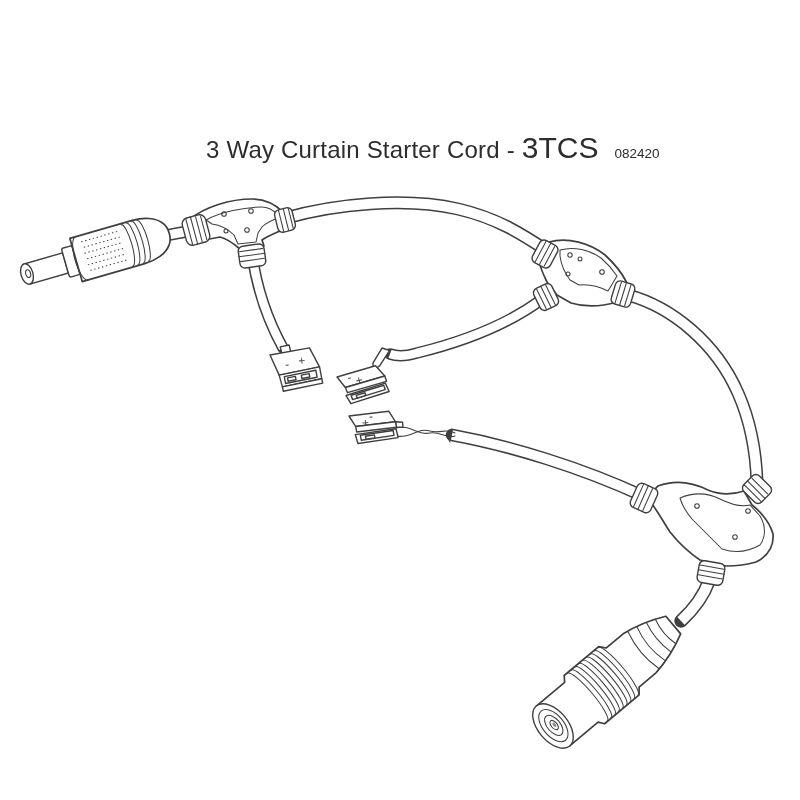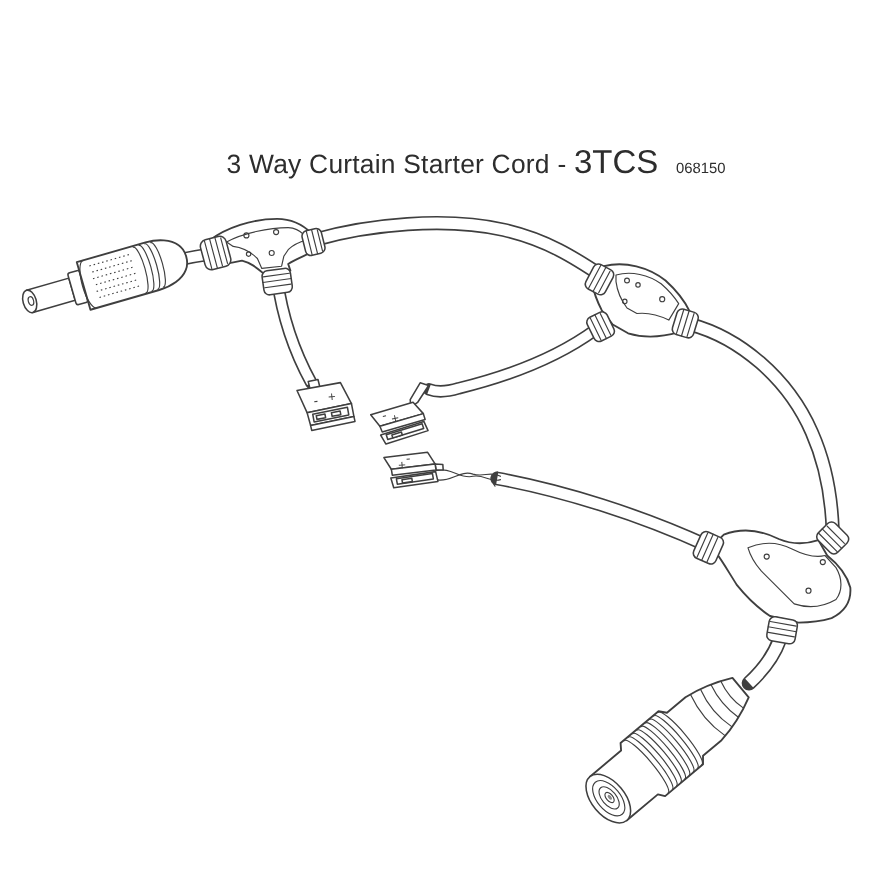--- a/index.html
+++ b/index.html
@@ -23,21 +23,21 @@
 </style>
 </head>
 <body>
 
 <div class="stage">
 
   <div class="header">
     <span class="title">3 Way Curtain Starter Cord</span>
     <span class="sep">-</span>
     <span class="model">3TCS</span>
-    <span class="sku">068150</span>
+    <span class="sku">082420</span>
   </div>
 
   <svg width="800" height="800" viewBox="0 0 800 800">
 
     <g>
 
       <path class="cO" stroke-width="12" d="M 156,195 C 170,191 182,189 200,187"></path>
       <path class="cI" stroke-width="9" d="M 156,195 C 170,191 182,189 200,187"></path>
 
       <path class="cO" stroke-width="13" d="M 286,175 C 335,161 405,154 458,166 C 497,175 522,191 549,209"></path>

